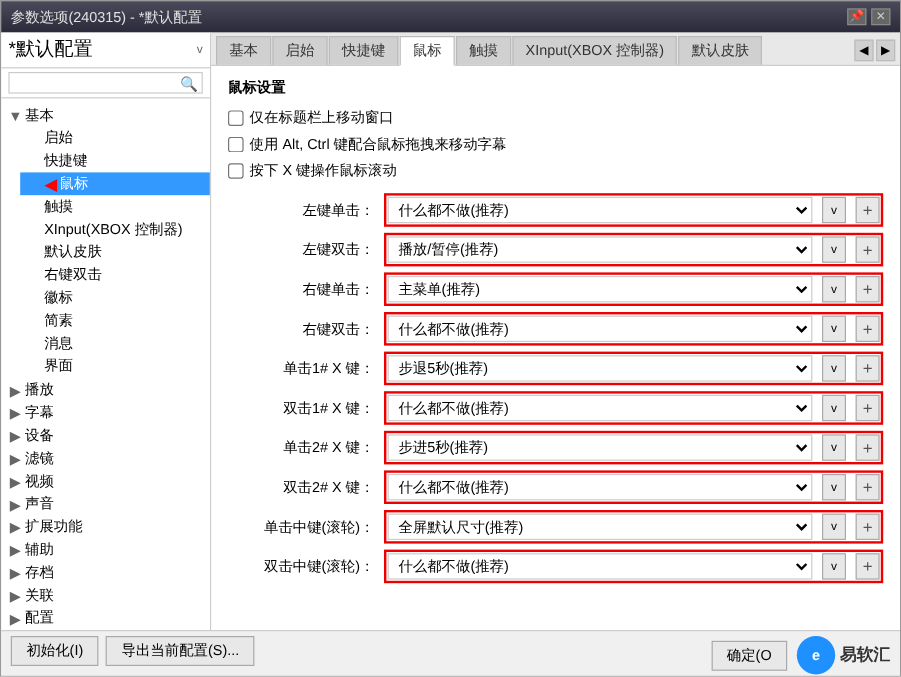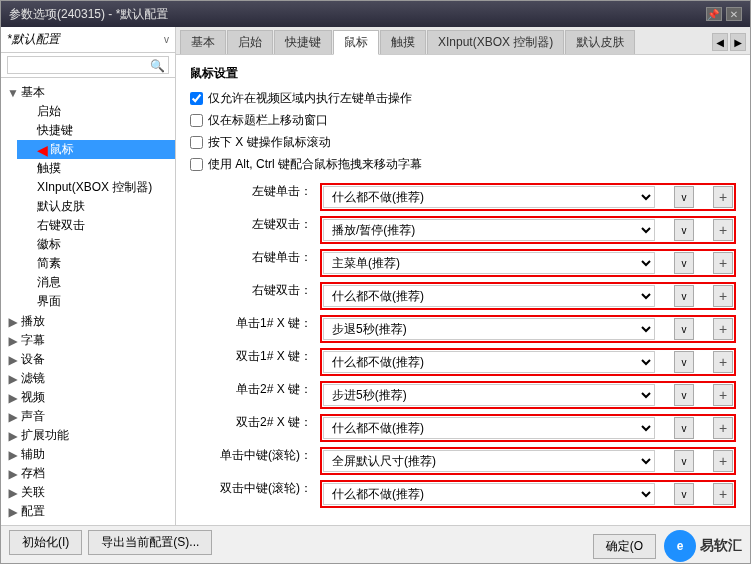--- a/index.html
+++ b/index.html
@@ -10,21 +10,21 @@
     .title-bar { background: linear-gradient(to bottom, #4a4a5a, #2a2a3a); color: #fff; padding: 4px 8px; display: flex; align-items: center; justify-content: space-between; height: 26px; flex-shrink: 0; }
     .title-bar-title { font-size: 12px; color: #e0e0e0; }
     .title-bar-controls { display: flex; gap: 4px; }
     .title-bar-btn { width: 16px; height: 14px; background: #666; border: 1px solid #888; color: #ccc; font-size: 10px; display: flex; align-items: center; justify-content: center; cursor: pointer; }
     
     .main-content { display: flex; flex: 1; overflow: hidden; }
     
     
     .sidebar { width: 175px; background: #fff; border-right: 1px solid #ccc; display: flex; flex-direction: column; flex-shrink: 0; }
     .sidebar-profile { display: flex; align-items: center; padding: 4px 6px; border-bottom: 1px solid #ccc; gap: 4px; }
-    .sidebar-profile-label { font-size: 12px; flex: 1; font-style: italic; }
+    .sidebar-profile-label { font-size: 16px; flex: 1; }
     .sidebar-profile-dropdown { font-size: 10px; color: #666; }
     .sidebar-search { padding: 3px 6px; border-bottom: 1px solid #ccc; position: relative; }
     .sidebar-search input { width: 100%; padding: 2px 20px 2px 4px; border: 1px solid #ccc; font-size: 11px; }
     .sidebar-search-icon { position: absolute; right: 10px; top: 6px; color: #999; }
     
     .sidebar-tree { flex: 1; overflow-y: auto; overflow-x: hidden; padding: 4px 0; }
     .tree-item { padding: 1px 0; }
     .tree-item-label { display: flex; align-items: center; padding: 1px 4px; cursor: pointer; white-space: nowrap; }
     .tree-item-label.selected { background: #3399ff; color: #fff; }
     .tree-expander { width: 16px; display: inline-flex; align-items: center; justify-content: center; color: #666; flex-shrink: 0; }
@@ -43,23 +43,23 @@
     .tab-scroll-btn { width: 16px; height: 18px; background: #d0d0d0; border: 1px solid #bbb; display: flex; align-items: center; justify-content: center; cursor: pointer; font-size: 10px; }
     
     .panel-content { flex: 1; background: #fff; padding: 10px 14px; overflow-y: auto; }
     .section-title { font-weight: bold; margin-bottom: 8px; font-size: 12px; }
     
     .checkbox-row { display: flex; align-items: center; margin-bottom: 5px; gap: 5px; }
     .checkbox-row input[type=checkbox] { width: 13px; height: 13px; flex-shrink: 0; }
     .checkbox-row label { font-size: 12px; }
     
     .settings-table { margin-top: 10px; width: 100%; }
-    .settings-row { display: flex; align-items: flex-start; margin-bottom: 5px; }
+    .settings-row { display: flex; align-items: center; margin-bottom: 5px; }
     .settings-label { width: 130px; text-align: right; padding-right: 8px; font-size: 12px; flex-shrink: 0; }
-    .settings-select-wrapper { flex: 1; display: flex; align-items: center; gap: 19px; border: 2px solid #e00; padding: 1px; }
+    .settings-select-wrapper { flex: 1; display: flex; align-items: center; gap: 8px; border: 2px solid #e00; padding: 1px; }
     .settings-select { flex: 1; padding: 2px 4px; font-size: 12px; border: 1px solid #ccc; background: #fff; }
     .settings-v-btn { width: 20px; height: 22px; background: #e8e8e8; border: 1px solid #aaa; display: flex; align-items: center; justify-content: center; cursor: pointer; font-size: 10px; }
     .settings-plus-btn { width: 20px; height: 22px; background: #e8e8e8; border: 1px solid #aaa; display: flex; align-items: center; justify-content: center; cursor: pointer; font-size: 14px; color: #555; }
     
     
     .bottom-bar { display: flex; align-items: flex-start; justify-content: space-between; padding: 4px 8px; background: #f0f0f0; border-top: 1px solid #ccc; height: 38px; flex-shrink: 0; }
     .bottom-left { display: flex; gap: 6px; }
     .bottom-btn { padding: 3px 12px; background: #e8e8e8; border: 1px solid #aaa; font-size: 12px; cursor: pointer; }
     .bottom-right { display: flex; align-items: center; gap: 8px; }
     .confirm-btn { padding: 3px 12px; background: #e8e8e8; border: 1px solid #aaa; font-size: 12px; cursor: pointer; }
@@ -207,34 +207,30 @@
         <div class="tab-scroll">
           <div class="tab-scroll-btn">◀</div>
           <div class="tab-scroll-btn">▶</div>
         </div>
       </div>
 
       <div class="panel-content">
         <div class="section-title">鼠标设置</div>
 
         <div class="checkbox-row">
-          <input type="checkbox" checked="" style="">
-          <label>仅允许在视频区域内执行左键单击操作</label>
+          <input type="checkbox" style="">
+          <label>仅在标题栏上移动窗口</label>
         </div>
         <div class="checkbox-row">
           <input type="checkbox" style="">
-          <label>仅在标题栏上移动窗口</label>
+          <label>使用 Alt, Ctrl 键配合鼠标拖拽来移动字幕</label>
         </div>
         <div class="checkbox-row">
           <input type="checkbox" style="">
           <label>按下 X 键操作鼠标滚动</label>
-        </div>
-        <div class="checkbox-row">
-          <input type="checkbox" style="">
-          <label>使用 Alt, Ctrl 键配合鼠标拖拽来移动字幕</label>
         </div>
 
         <div class="settings-table">
 
           <div class="settings-row">
             <span class="settings-label">左键单击：</span>
             <div class="settings-select-wrapper">
               <select class="settings-select">
                 <option>什么都不做(推荐)</option>
               </select>

